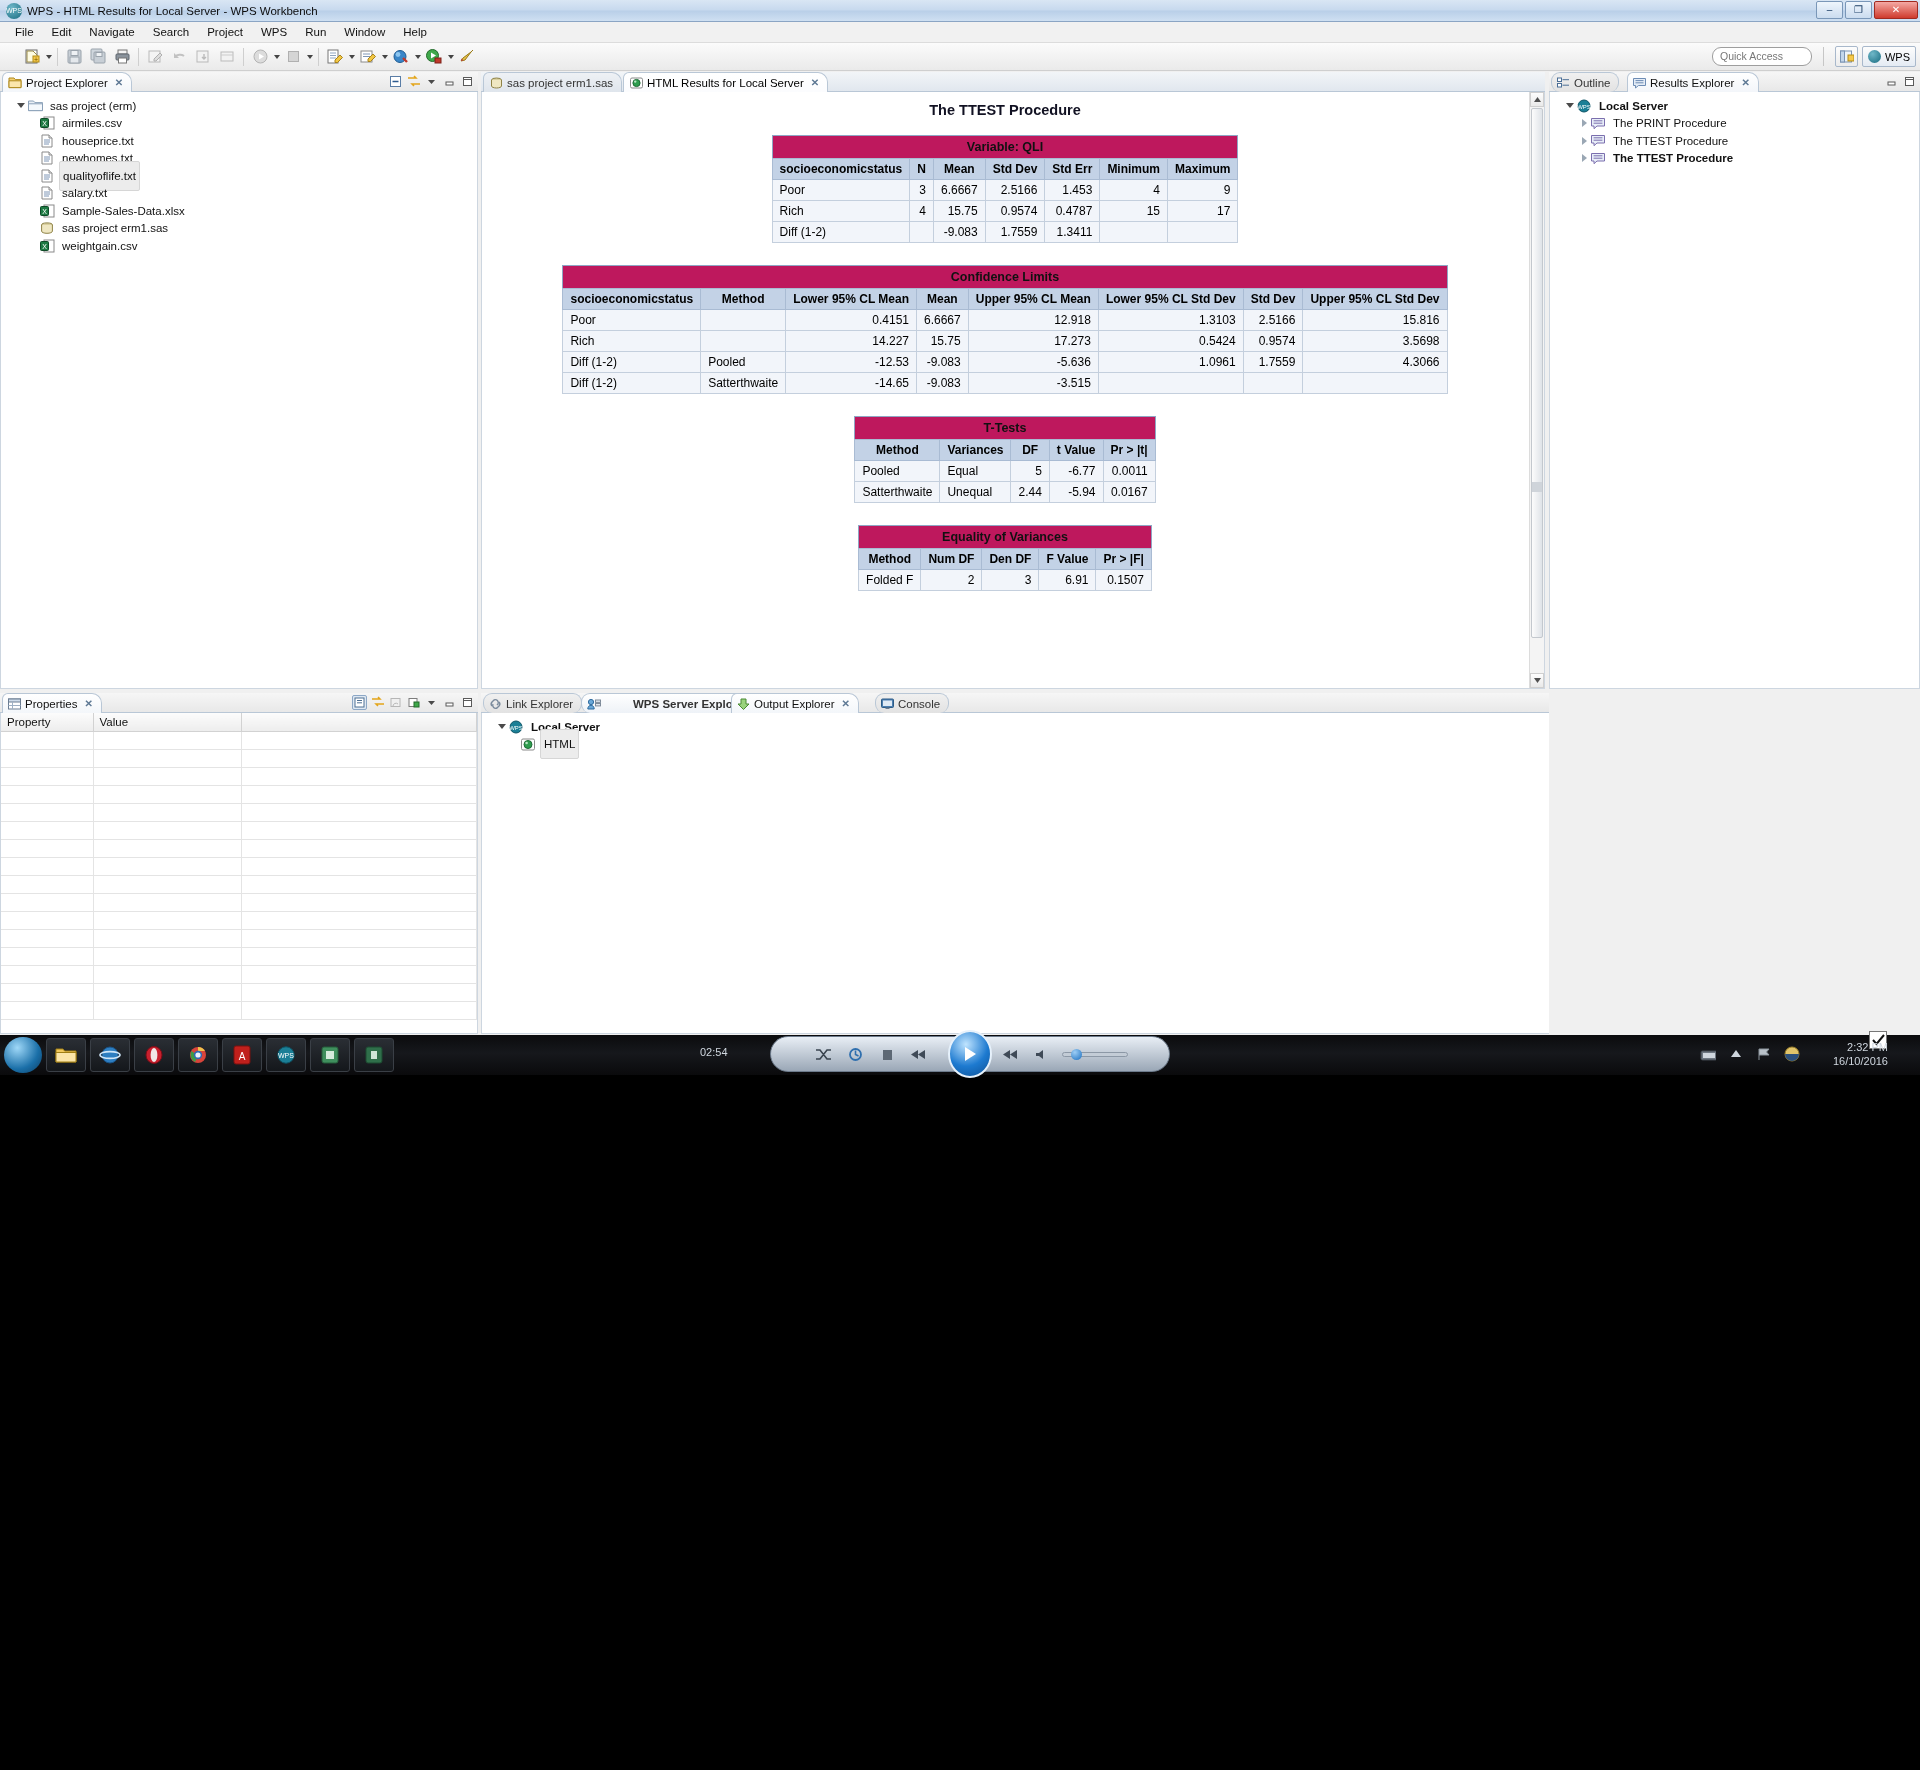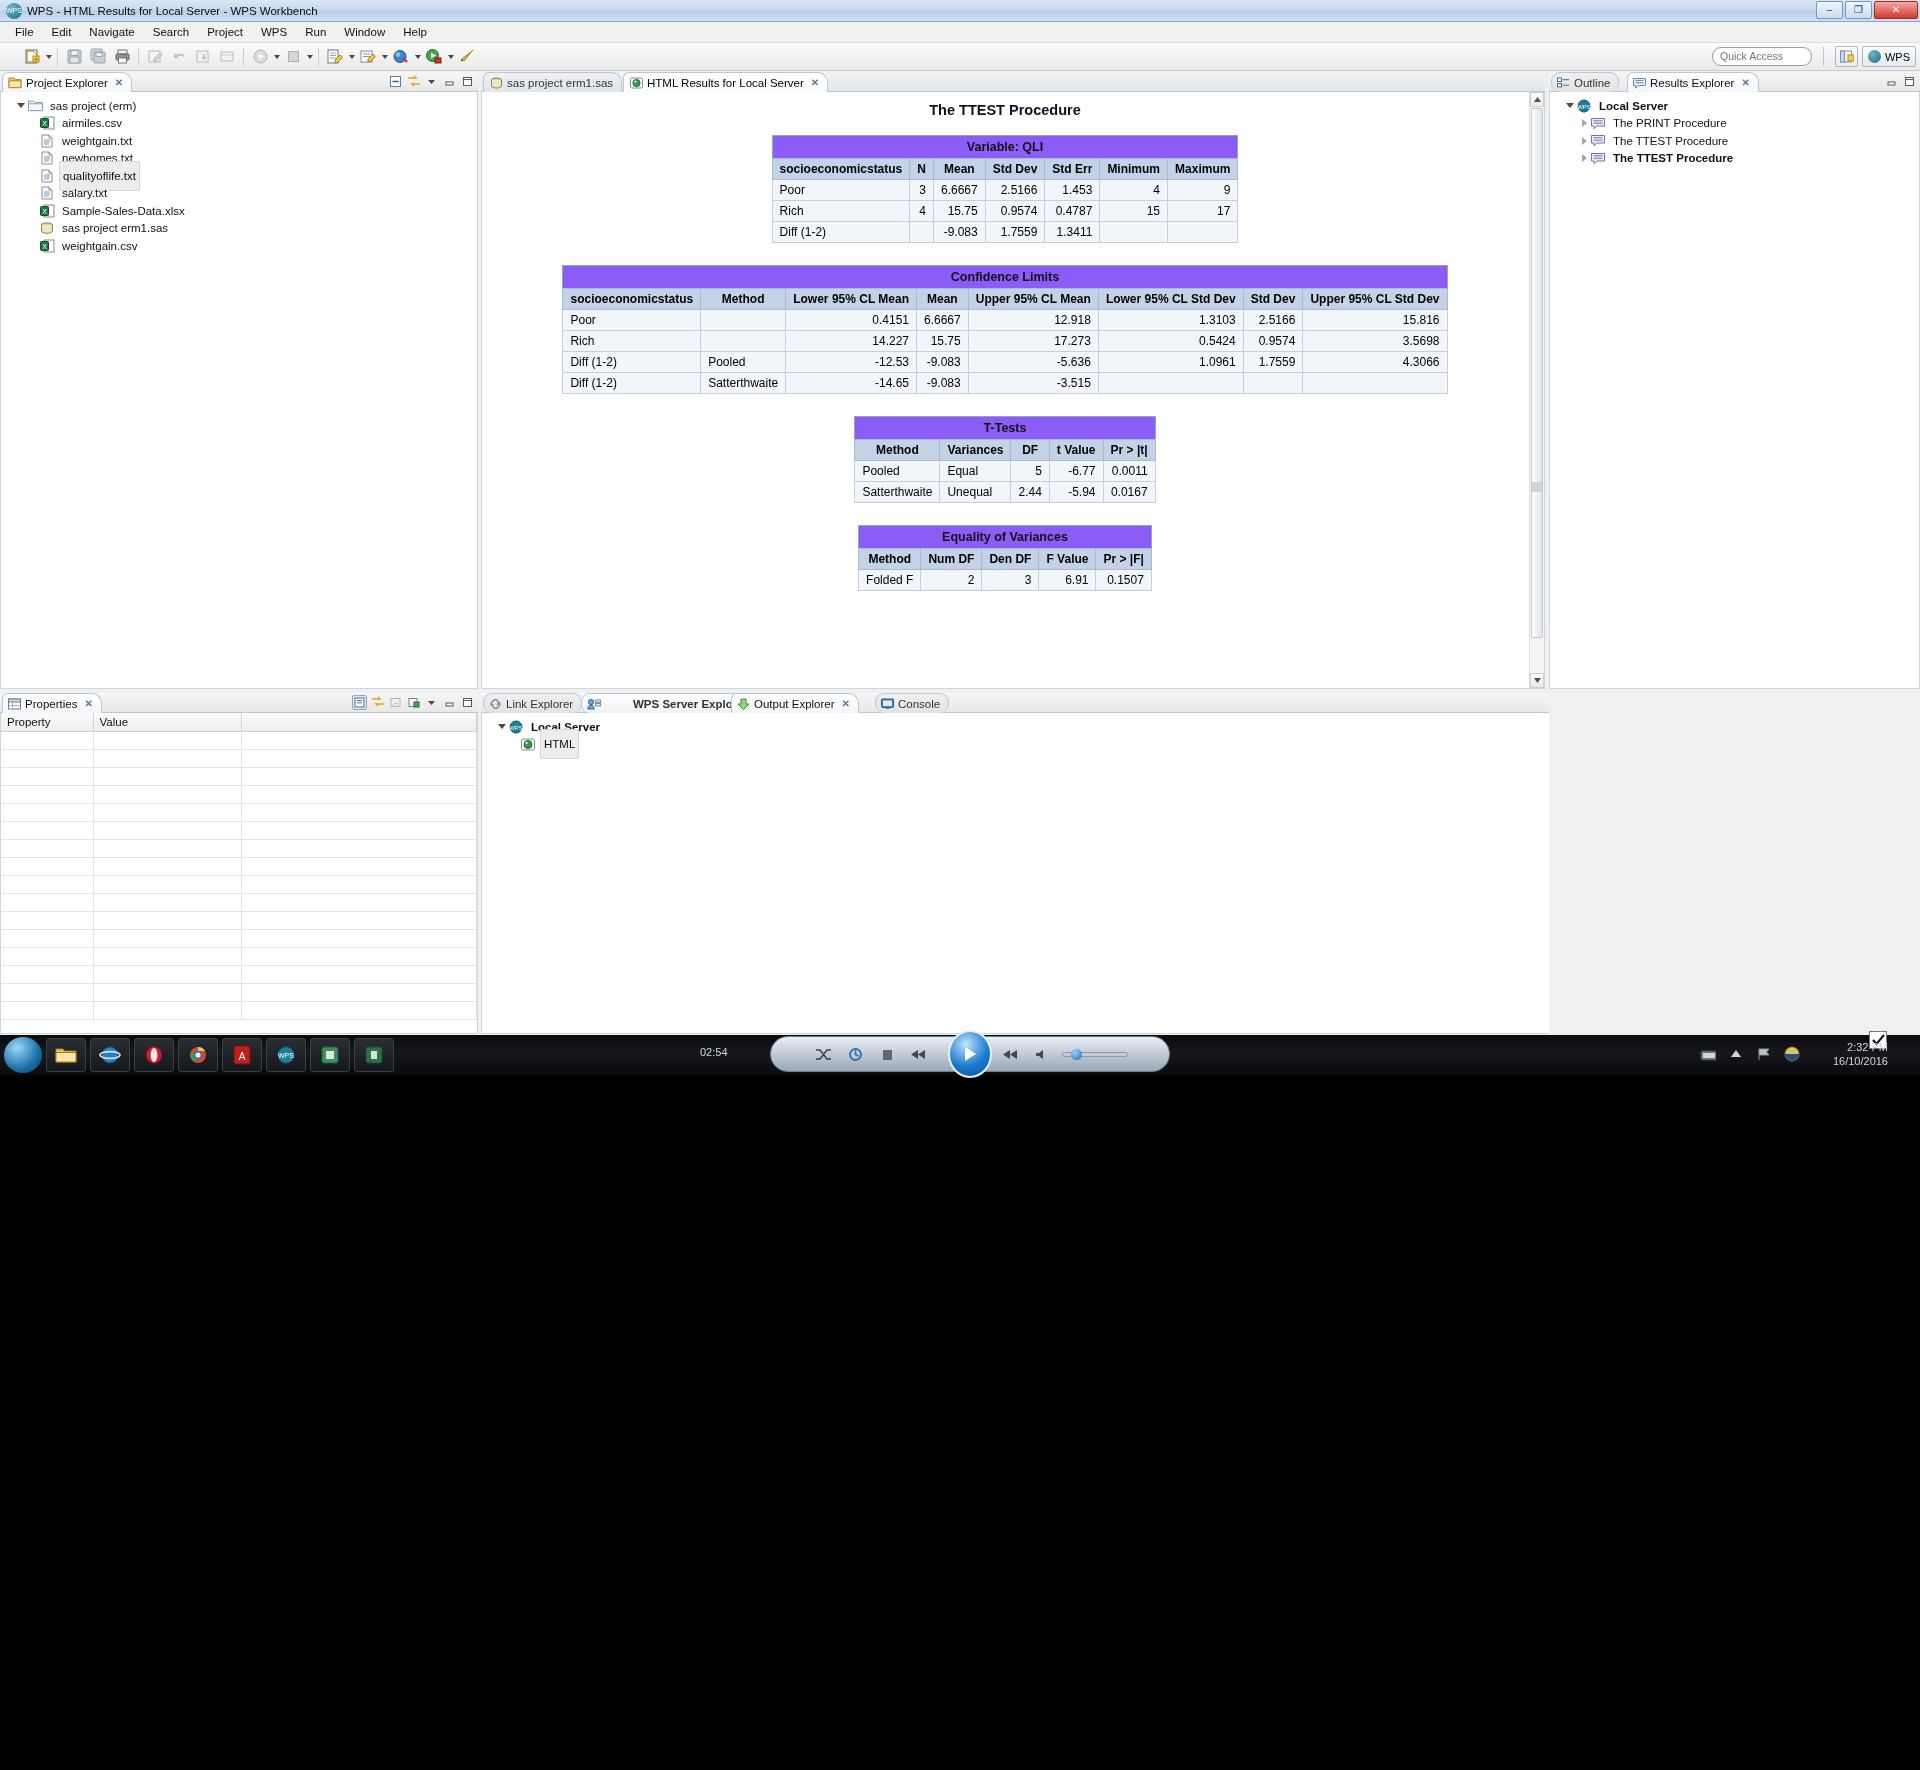--- a/index.html
+++ b/index.html
@@ -136,21 +136,21 @@
   .vscroll .up{top:0}.vscroll .dn{bottom:0}
   .vscroll .thumb{position:absolute;left:1px;width:12px;background:linear-gradient(to right,#fcfcfc,#dfe3e8);border:1px solid #c3c8ce;border-radius:2px;}
   .vscroll .grip{position:absolute;left:2px;width:10px;height:10px;background:#cfd4da;}
 
   
   .sasout{position:absolute;left:0;top:0;right:16px;bottom:0;overflow:hidden;background:#fff;padding-top:10px;}
   .sas-h1{font-size:18px;font-weight:bold;text-align:center;color:#112;margin:5px 0 22px;font-family:"Liberation Sans",sans-serif;}
   .sas-h2{font-size:14.5px;font-weight:bold;text-align:center;color:#112;margin:0 0 17px;}
   table.sas{border-collapse:collapse;margin:0 auto 22px;font-size:12px;color:#000;}
   table.sas caption{
-    background:#8b5cf6;border:1px solid #8fa6c4;border-bottom:none;
+    background:#be185d;border:1px solid #8fa6c4;border-bottom:none;
     font-weight:bold;font-size:12.5px;padding:4px 6px;text-align:center;color:#111;
   }
   table.sas th{
     background:#c3d2e6;border:1px solid #a9bbd3;padding:3px 7px;font-weight:bold;
     font-size:12px;white-space:nowrap;
   }
   table.sas td{
     background:#f2f5fa;border:1px solid #c4cfdd;padding:3px 7px;white-space:nowrap;
   }
   table.sas td.num{text-align:right;}
@@ -426,21 +426,21 @@
             <div class="trow" style="padding-left: 38px;">
               <span class="ico">
                 <svg width="14" height="14">
                   <path d="M2 1h7l3 3v9H2z" fill="#fff" stroke="#8a8a8a"></path>
                   <path d="M9 1v3h3" fill="#e6e6e6" stroke="#8a8a8a"></path>
                   <line x1="4" y1="6" x2="10" y2="6" stroke="#7e96b6"></line>
                   <line x1="4" y1="8" x2="10" y2="8" stroke="#7e96b6"></line>
                   <line x1="4" y1="10" x2="9" y2="10" stroke="#7e96b6"></line>
                 </svg>
               </span>
-              <span class="lbl">weightgain.txt</span>
+              <span class="lbl">houseprice.txt</span>
             </div>
             <div class="trow" style="padding-left: 38px;">
               <span class="ico">
                 <svg width="14" height="14">
                   <path d="M2 1h7l3 3v9H2z" fill="#fff" stroke="#8a8a8a"></path>
                   <path d="M9 1v3h3" fill="#e6e6e6" stroke="#8a8a8a"></path>
                   <line x1="4" y1="6" x2="10" y2="6" stroke="#7e96b6"></line>
                   <line x1="4" y1="8" x2="10" y2="8" stroke="#7e96b6"></line>
                   <line x1="4" y1="10" x2="9" y2="10" stroke="#7e96b6"></line>
                 </svg>

